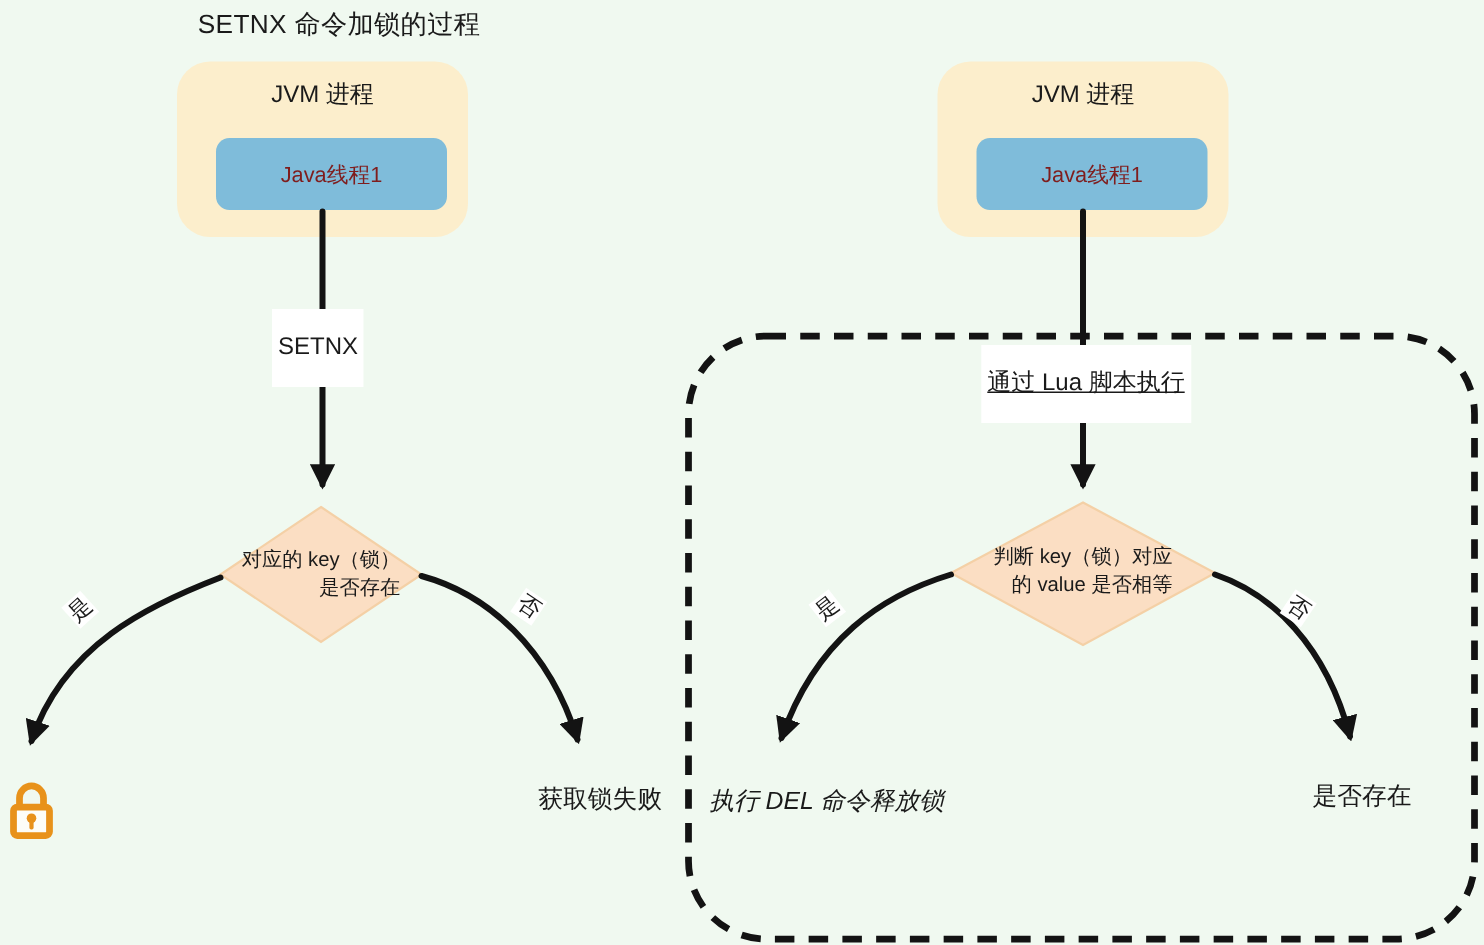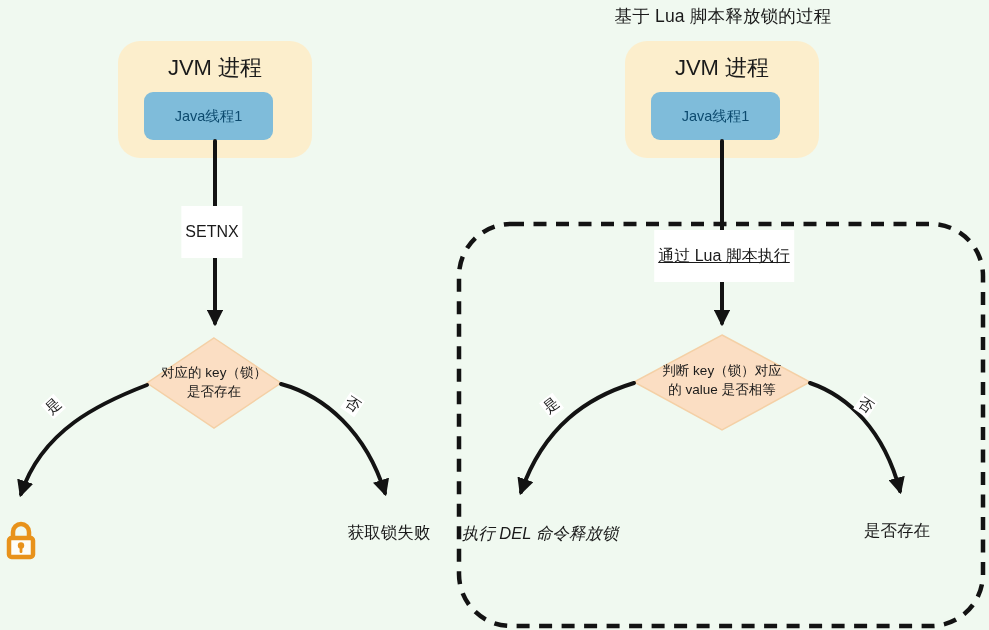--- a/index.html
+++ b/index.html
@@ -29,27 +29,27 @@
   .flow-title.left{left:0;width:452px;}
   .flow-title.right{left:497px;width:452px;}
   .process-box{
     position:absolute;top:41px;width:194px;height:117px;
     background:var(--process-box-fill);border-radius:22px;
   }
   .process-box.left{left:118px;}
   .process-box.right{left:625px;}
   .process-title{
     position:absolute;top:12px;left:0;width:100%;text-align:center;
-    font-size:22px;color:var(--text-color);
+    font-size:16px;color:var(--text-color);
   }
   .thread-box{
-    position:absolute;top:51px;left:26px;width:129px;height:48px;
+    position:absolute;top:51px;left:26px;width:154px;height:48px;
     background:var(--thread-box-fill);border-radius:9px;
     display:flex;align-items:center;justify-content:center;
-    font-size:14.5px;color:#0c4a6e;
+    font-size:14.5px;color:#7f1d1d;
   }
   svg.overlay{position:absolute;left:0;top:0;width:989px;height:630px;}
   .stroke{stroke:var(--line-color);stroke-width:4;fill:none;stroke-linecap:round;}
   .dashed-region{
     stroke:var(--line-color);stroke-width:4.5;fill:none;
     stroke-dasharray:13 9.5;
   }
   .diamond{fill:var(--diamond-fill);stroke:var(--diamond-stroke);stroke-width:1.5;}
   .lock-stroke{stroke:var(--lock-orange);stroke-width:4.5;fill:none;}
   .lock-body{stroke:var(--lock-orange);stroke-width:4.5;fill:#FDFDF8;}
@@ -59,34 +59,34 @@
     background:var(--label-bg);padding:16px 4px;line-height:1.25;
     font-size:16px;color:var(--text-color);white-space:nowrap;
   }
   .branch-label{
     position:absolute;transform-origin:center;
     background:var(--label-bg);padding:0 1px;
     font-size:15px;color:var(--text-color);white-space:nowrap;
   }
   .diamond-text{
     position:absolute;transform:translate(-50%,-50%);
-    text-align:center;font-size:13.5px;line-height:1.4;
+    text-align:right;font-size:13.5px;line-height:1.4;
     color:var(--text-color);white-space:pre-line;
   }
   .result-text{
     position:absolute;transform:translate(-50%,-50%);
-    font-size:16.5px;color:var(--text-color);white-space:nowrap;
+    font-size:16.5px;color:var(--text-color);white-space:nowrap;margin-left:11px;
   }
 </style>
 </head>
 <body>
 
 <div class="canvas">
 
-  <div class="flow-title right">基于 Lua 脚本释放锁的过程</div>
+  <div class="flow-title left">SETNX 命令加锁的过程</div>
 
   <div class="process-box left">
     <div class="process-title">JVM 进程</div>
     <div class="thread-box">Java线程1</div>
   </div>
   <div class="process-box right">
     <div class="process-title">JVM 进程</div>
     <div class="thread-box">Java线程1</div>
   </div>
 

